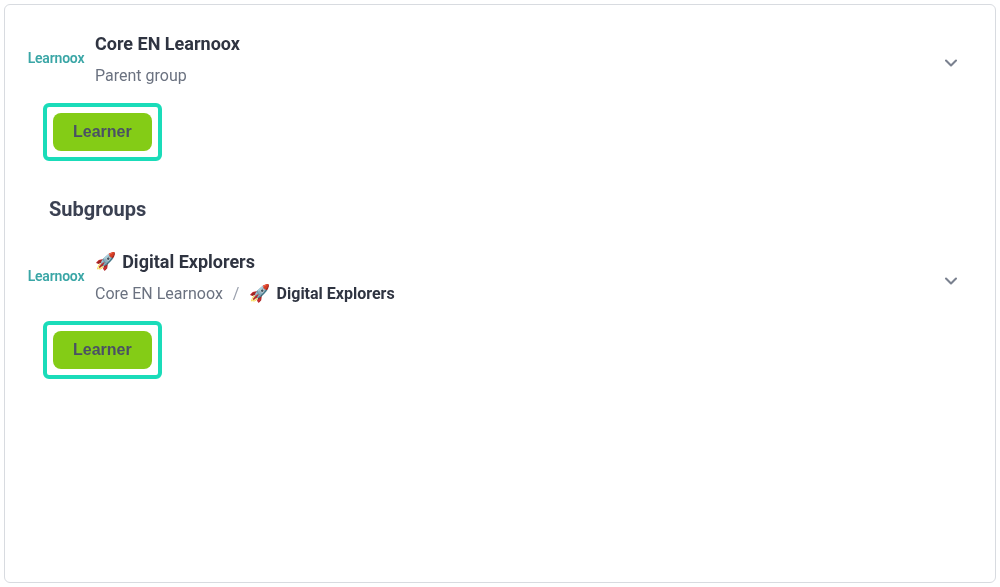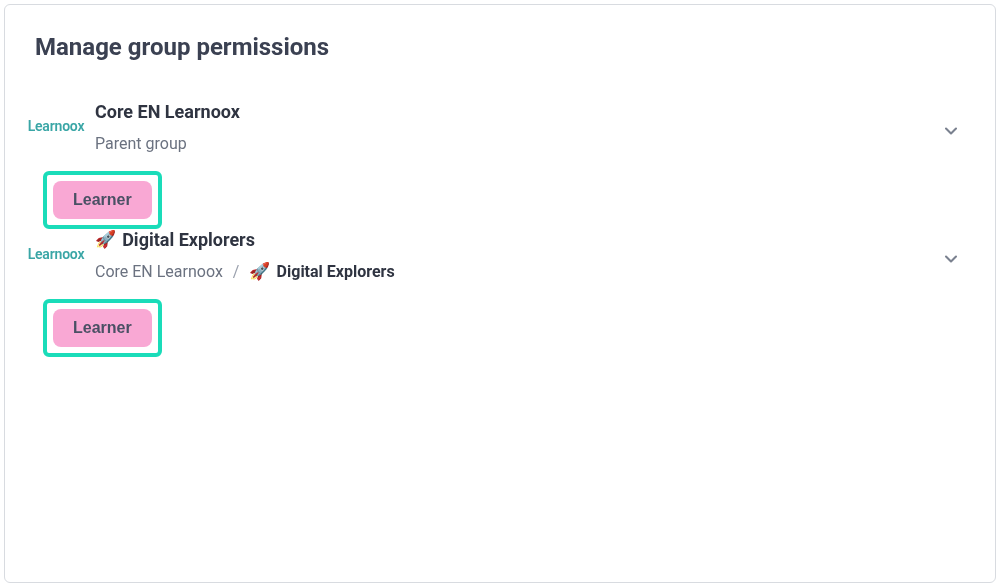--- a/index.html
+++ b/index.html
@@ -83,21 +83,21 @@
     cursor: pointer;
     color: #7a818f;
   }
   .chevron-btn svg { width: 20px; height: 20px; }
   .role-wrap {
     margin-top: 10px;
     margin-left: 8px;
   }
   .role-badge {
     display: inline-block;
-    background: #f9a8d4;
+    background: #84cc16;
     color: #4a5064;
     font-weight: 600;
     font-size: 16px;
     padding: 10px 20px;
     border-radius: 8px;
     border: none;
     cursor: pointer;
   }
   .highlight-frame {
     border: 4px solid #1adcb9;
@@ -116,41 +116,41 @@
   .rocket {
     font-size: 17px;
     line-height: 1;
   }
 </style>
 </head>
 <body>
 
 <div class="panel">
 
-  <h1 class="page-title">Manage group permissions</h1>
 
   <div class="group-row">
     <div class="group-logo">Learnoox</div>
     <div class="group-info">
       <div class="group-name">Core EN Learnoox</div>
       <div class="group-sub">Parent group</div>
     </div>
     <div class="chevron-btn">
       <svg viewBox="0 0 24 24" fill="none" stroke="currentColor" stroke-width="2.5" stroke-linecap="round" stroke-linejoin="round">
           <polyline points="6 9 12 15 18 9"></polyline>
         </svg>
     </div>
   </div>
 
   <div class="role-wrap">
     <span class="highlight-frame">
       <button class="role-badge">Learner</button>
     </span>
   </div>
 
+  <h2 class="section-title">Subgroups</h2>
 
   <div class="group-row">
     <div class="group-logo">Learnoox</div>
     <div class="group-info">
       <div class="group-name">
         <span class="rocket">🚀</span>
         <span>Digital Explorers</span>
       </div>
       <div class="group-sub">
         <span>Core EN Learnoox</span>

